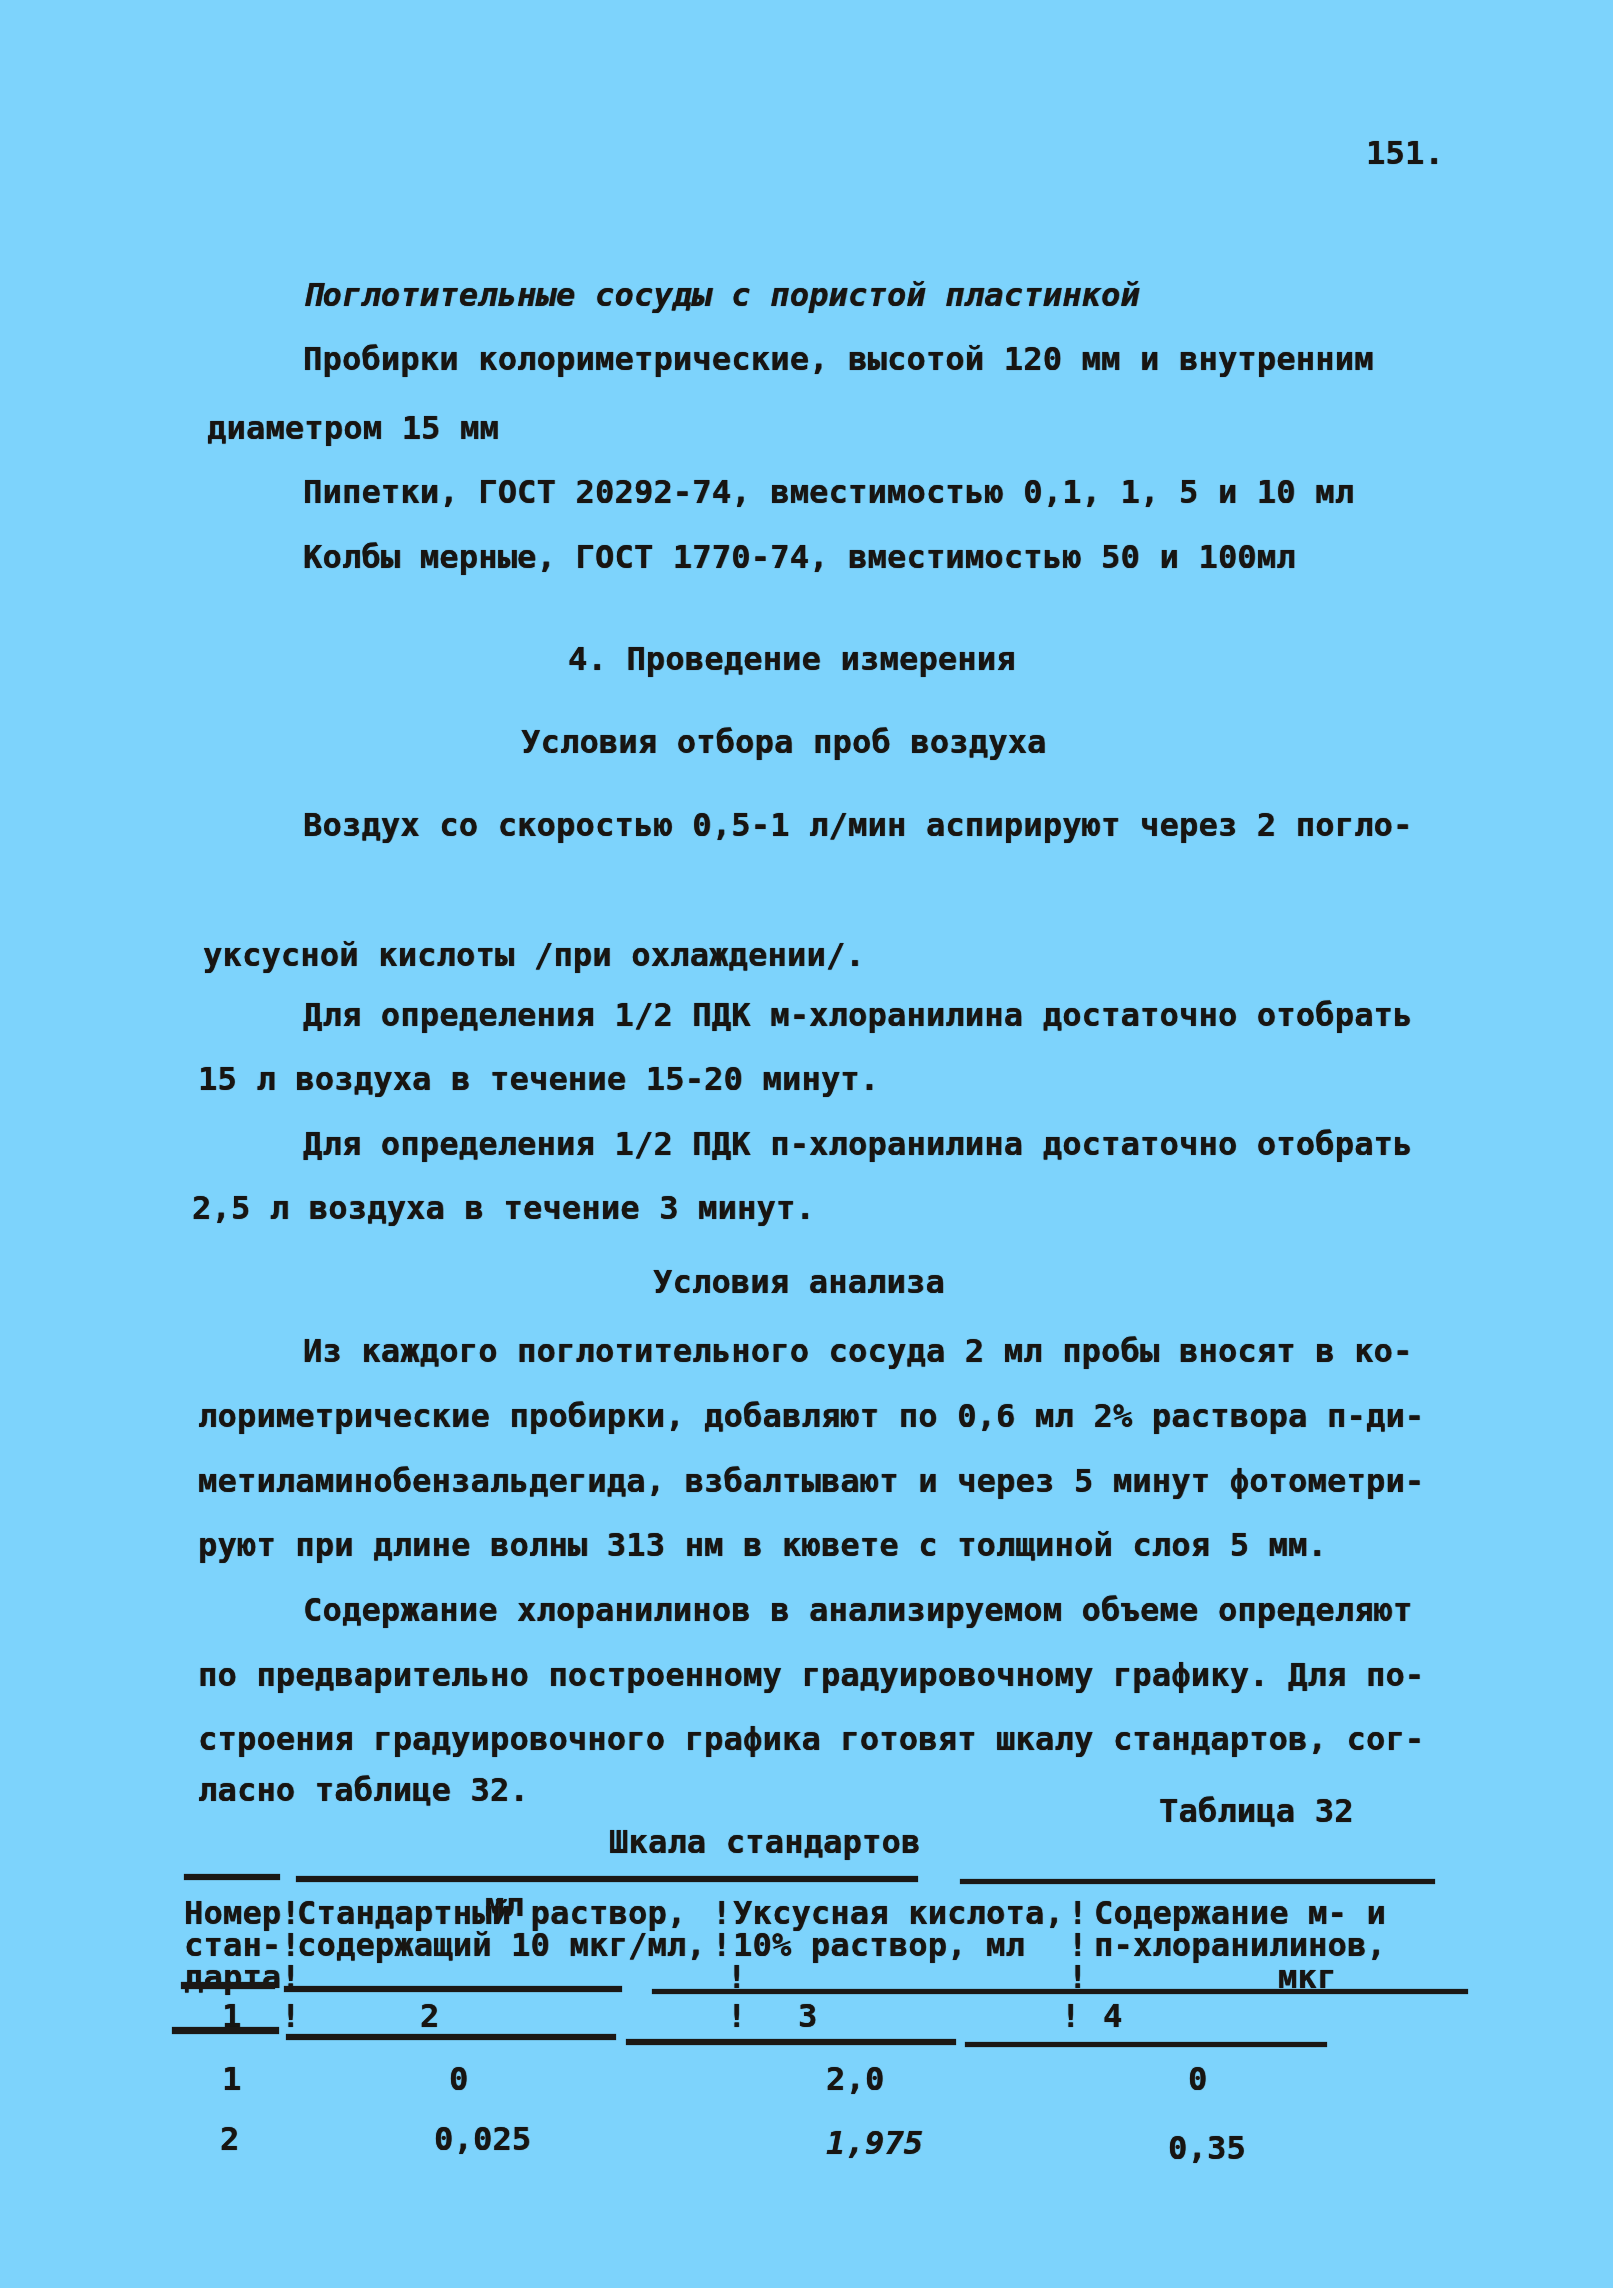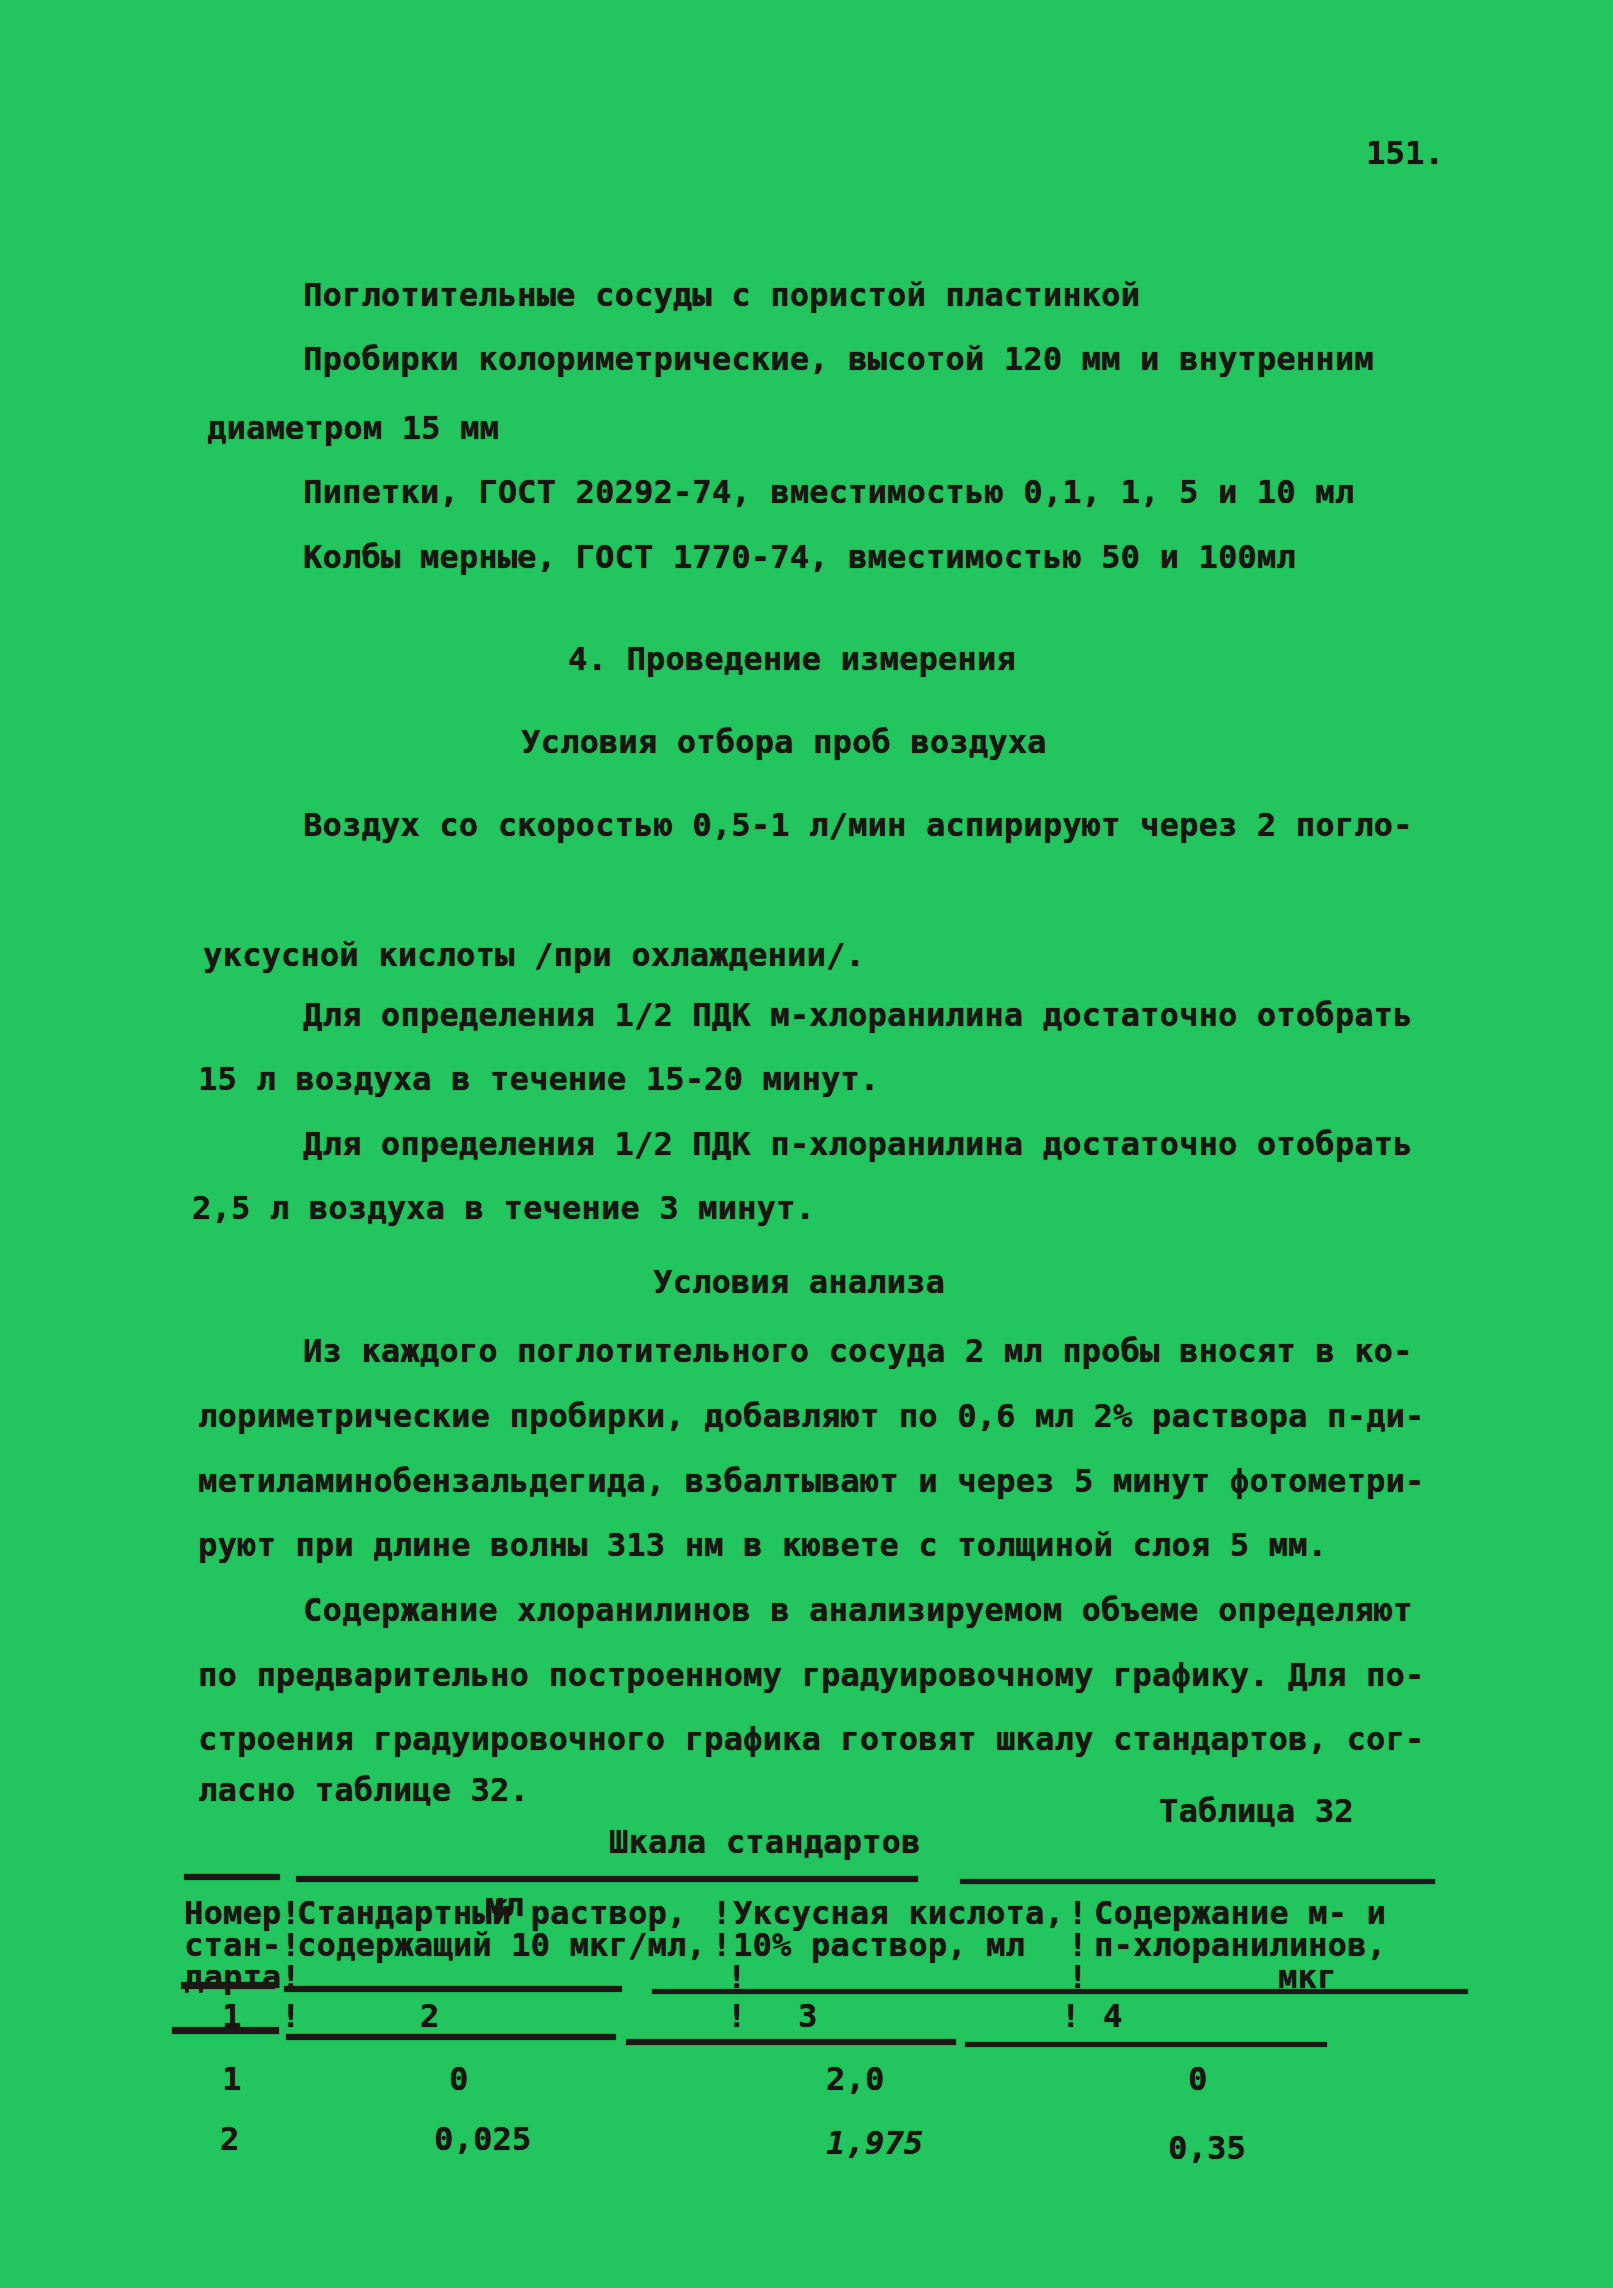--- a/index.html
+++ b/index.html
@@ -1,20 +1,20 @@
 <!DOCTYPE html>
 <html style="font-size:14.8px"><head>
 <meta charset="utf-8">
 <style>
   html,body{margin:0;padding:0;background:#e8e8e6;}
   .page{
     position:relative;
     width:1613px;height:2289px;
     margin:0 auto;
-    background:#22c55e;
+    background:#7dd3fc;
     overflow:hidden;
     font-family:"DejaVu Sans Mono","Liberation Mono",monospace;
     font-size:32px;
     font-weight:700;
     color:#181512;
     -webkit-font-smoothing:antialiased;
   }
   .ln{
     position:absolute;
     white-space:pre;
@@ -29,21 +29,21 @@
   }
   .sep{letter-spacing:0;}
 </style>
 </head>
 <body>
 
 <div class="page">
 
   <div class="ln" style="left:1366px;top:137px;">151.</div>
 
-  <div class="ln" style="left:303px;top:279px;">Поглотительные сосуды с пористой пластинкой</div>
+  <div class="ln" style="left:303px;top:279px;font-style:italic;">Поглотительные сосуды с пористой пластинкой</div>
   <div class="ln" style="left:303px;top:343px;">Пробирки колориметрические, высотой 120 мм и внутренним</div>
   <div class="ln" style="left:207px;top:412px;">диаметром 15 мм</div>
   <div class="ln" style="left:303px;top:476px;">Пипетки, ГОСТ 20292-74, вместимостью 0,1, 1, 5 и 10 мл</div>
   <div class="ln" style="left:303px;top:541px;">Колбы мерные, ГОСТ 1770-74, вместимостью 50 и 100мл</div>
 
   <div class="ln" style="left:568px;top:643px;">4. Проведение измерения</div>
   <div class="ln" style="left:521px;top:726px;">Условия отбора проб воздуха</div>
 
   <div class="ln" style="left:303px;top:809px;">Воздух со скоростью 0,5-1 л/мин аспирируют через 2 погло-</div>
   <div class="ln" style="left:203px;top:939px;">уксусной кислоты /при охлаждении/.</div>

